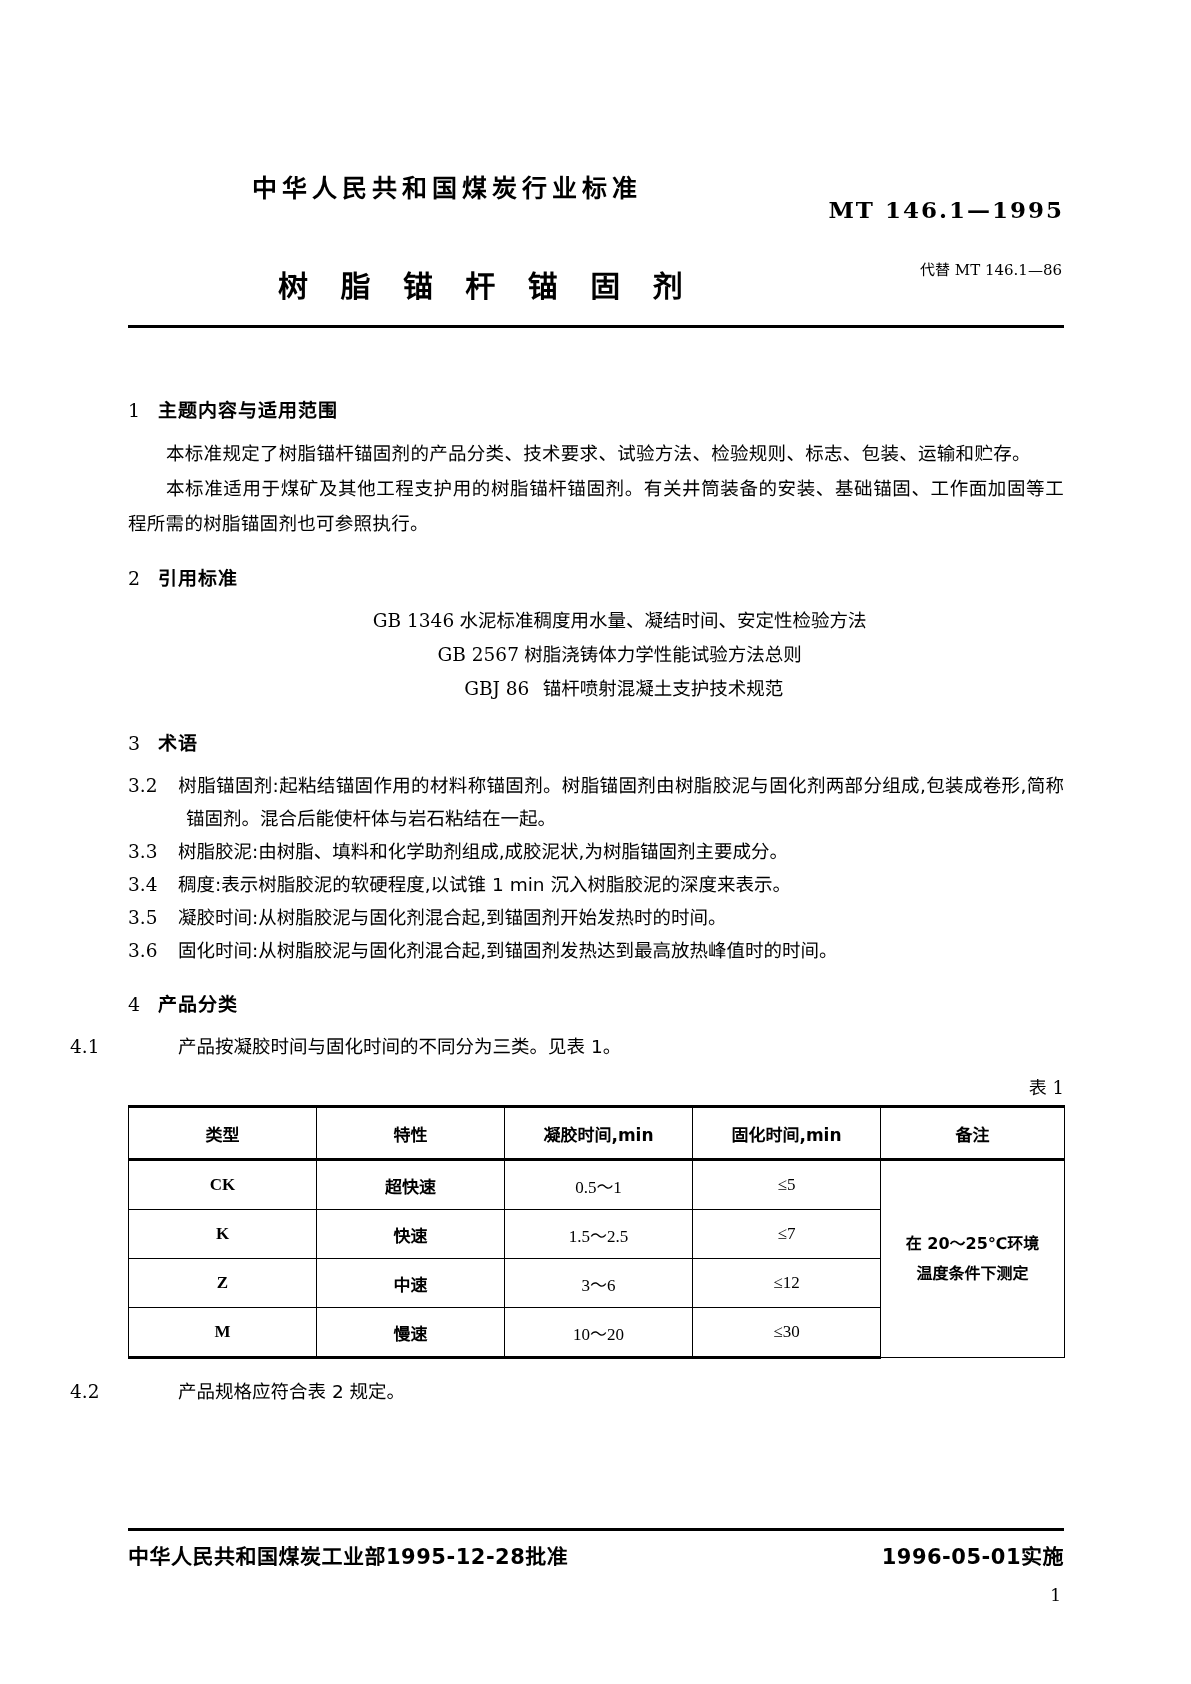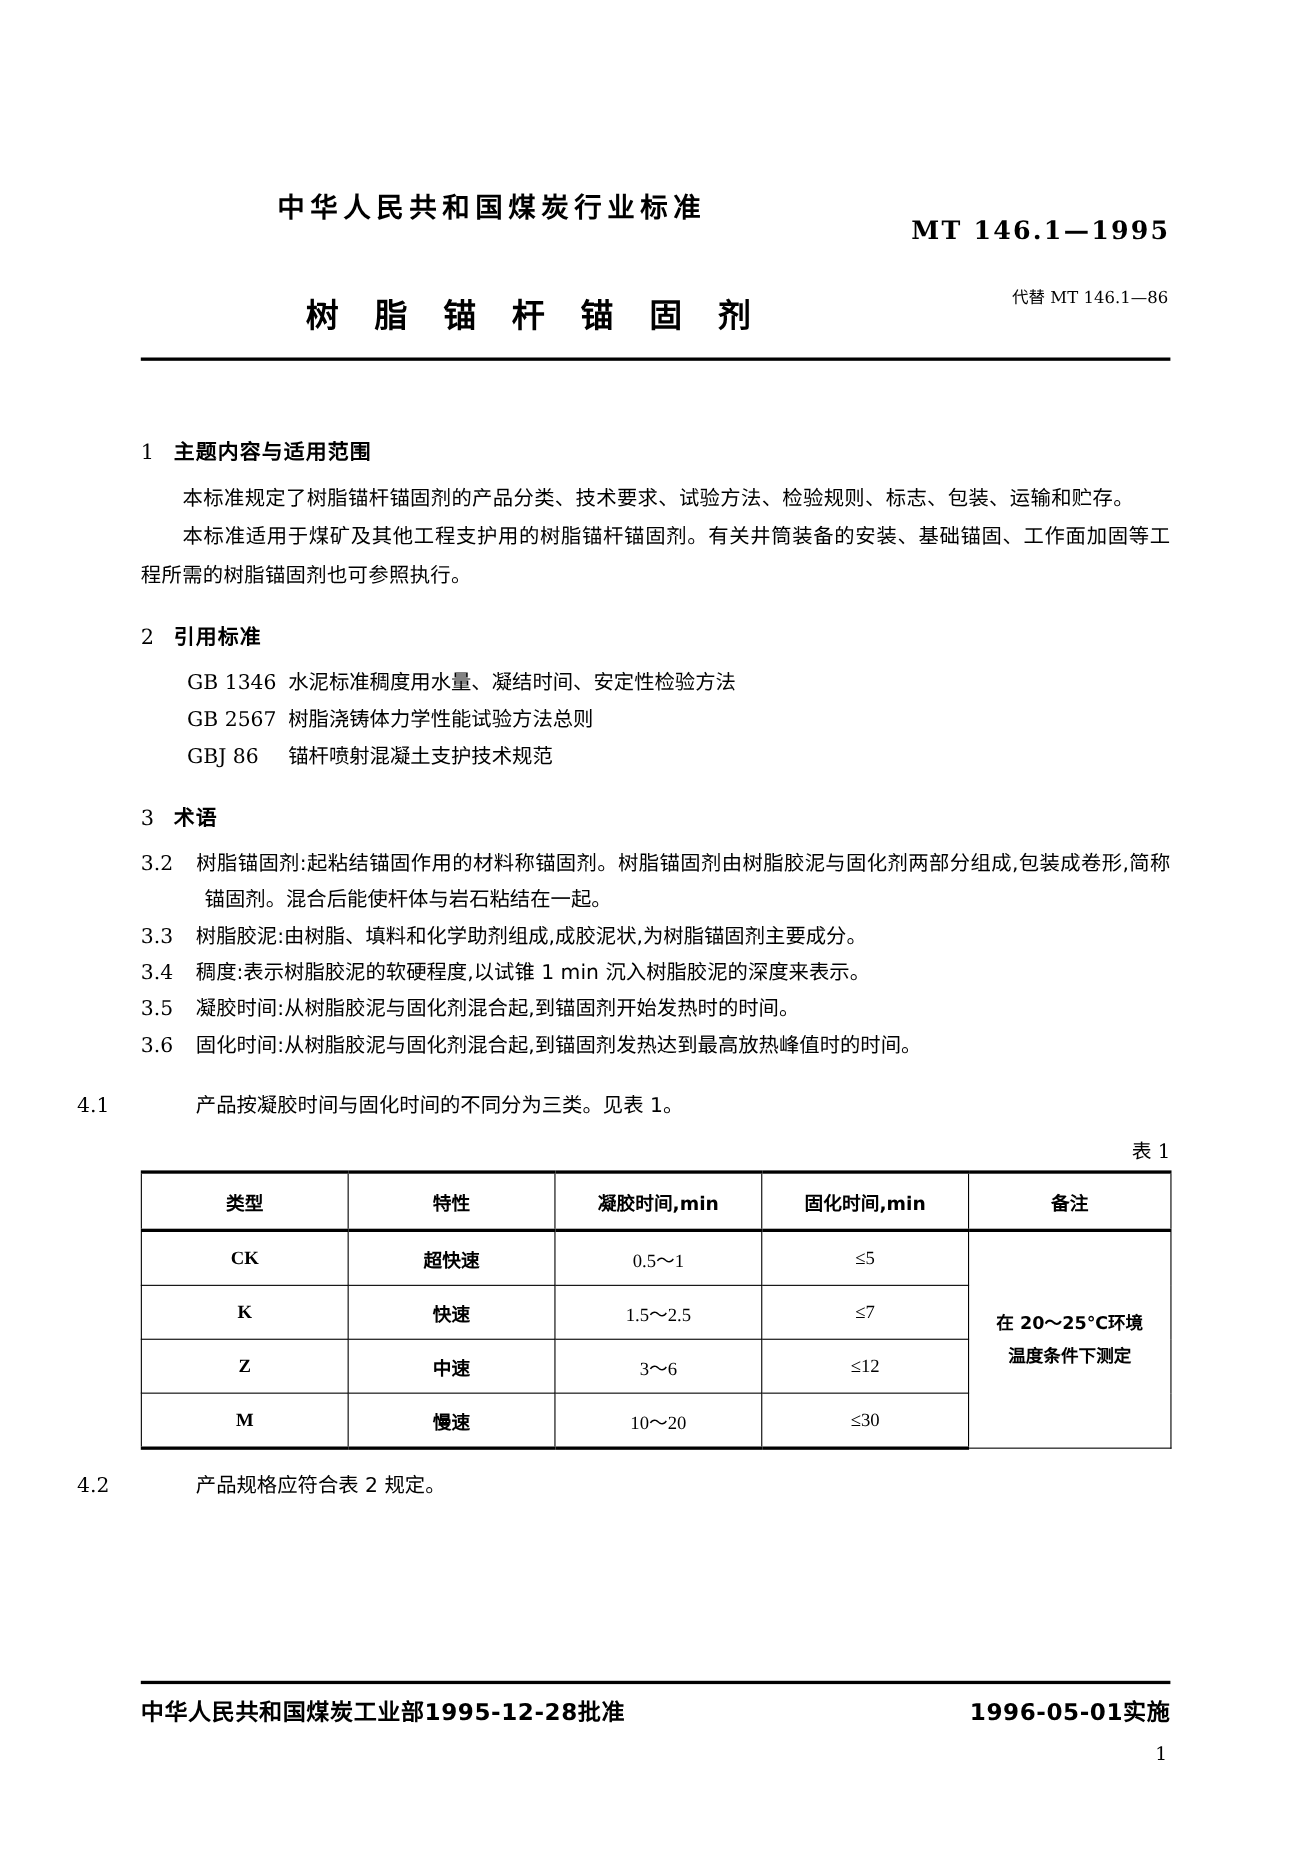--- a/index.html
+++ b/index.html
@@ -114,20 +114,21 @@
     letter-spacing: 0.3px;
     text-align: justify;
   }
   .spacer-sm { height: 16px; }
   .spacer-md { height: 22px; }
 
   .ref-list {
     margin: 0;
     padding: 0;
     list-style: none;
+    text-align: center;
   }
   .ref-item {
     font-size: 18.5px;
     line-height: 34px;
     padding-left: 42px;
     white-space: nowrap;
   }
   .ref-code {
     display: inline-block;
     min-width: 92px;
@@ -301,20 +302,23 @@
     </p>
     <p class="term">
       <span class="tnum">3.5</span><span>凝胶时间:从树脂胶泥与固化剂混合起,到锚固剂开始发热时的时间。</span>
     </p>
     <p class="term">
       <span class="tnum">3.6</span><span>固化时间:从树脂胶泥与固化剂混合起,到锚固剂发热达到最高放热峰值时的时间。</span>
     </p>
 
     <div class="spacer-md"></div>
 
+    <div class="h2">
+      <span class="num">4</span><span>产品分类</span>
+    </div>
     <p class="clause">
       <span class="cnum">4.1</span><span>产品按凝胶时间与固化时间的不同分为三类。见表 1。</span>
     </p>
 
     <div class="table-caption">表 1</div>
 
     <table class="spec">
       <colgroup>
         <col class="c1">
           <col class="c2">

